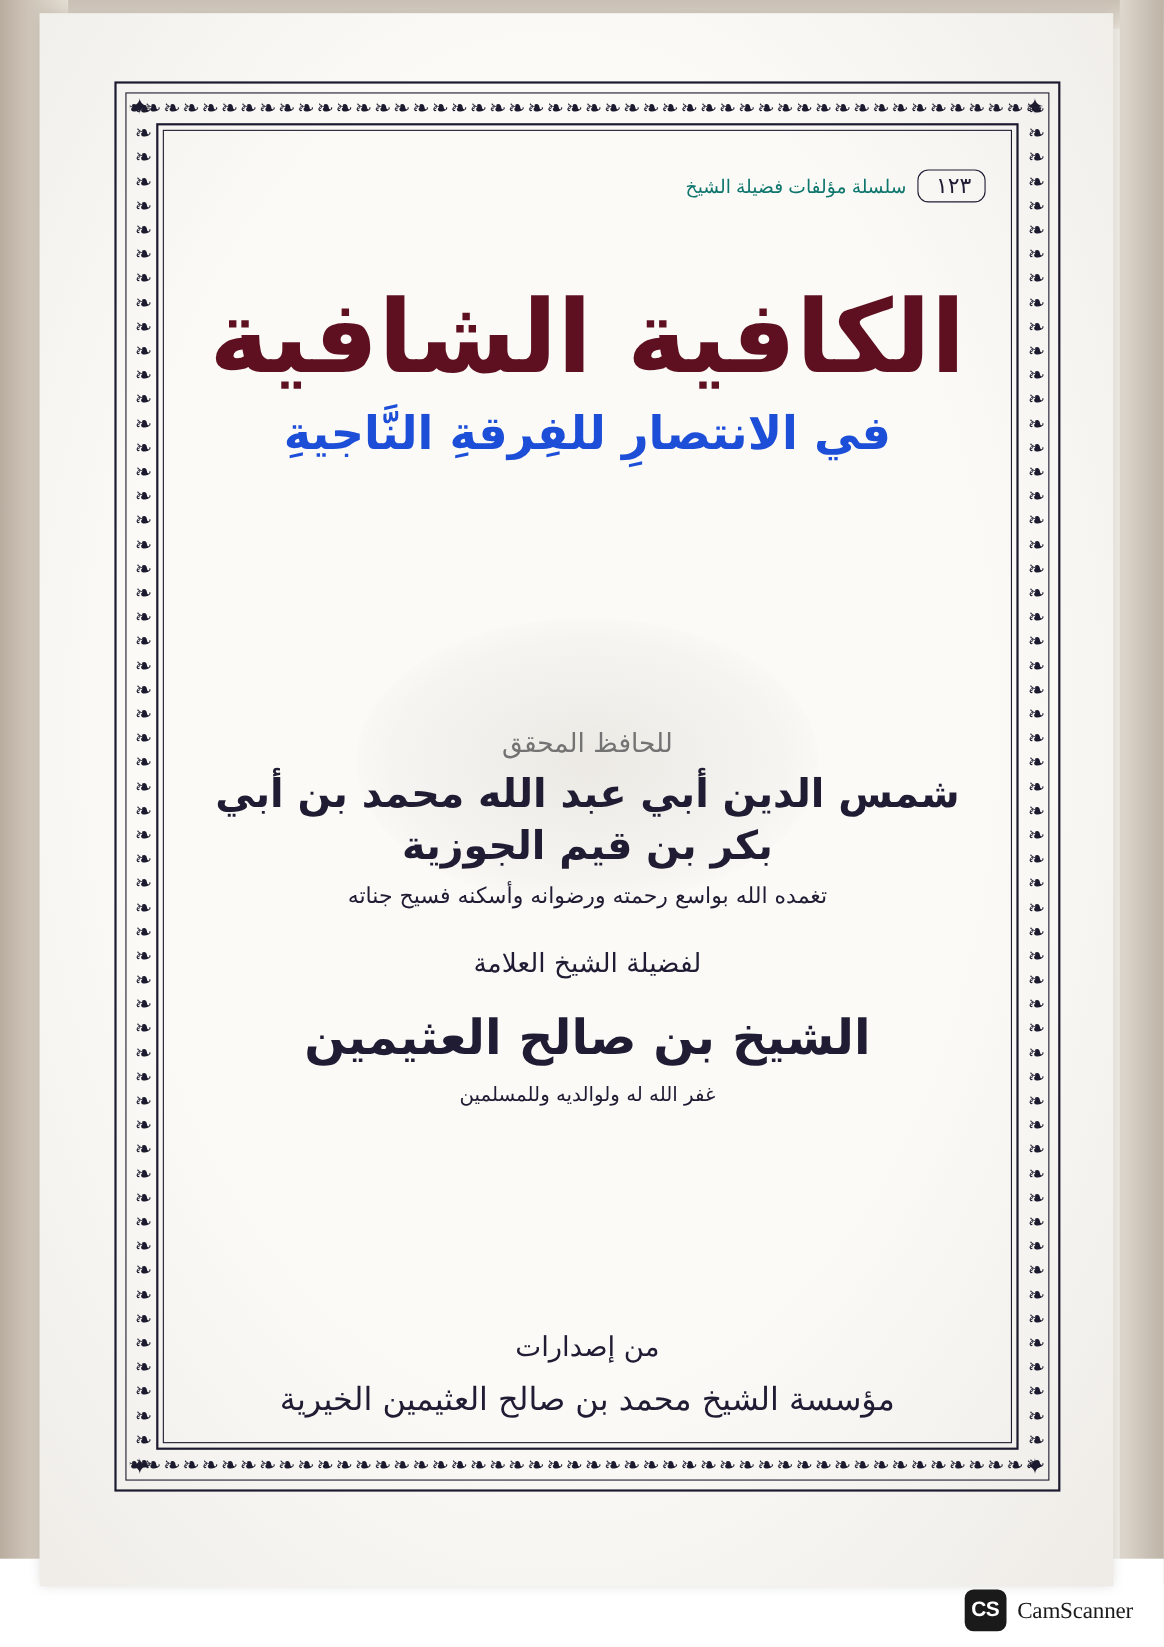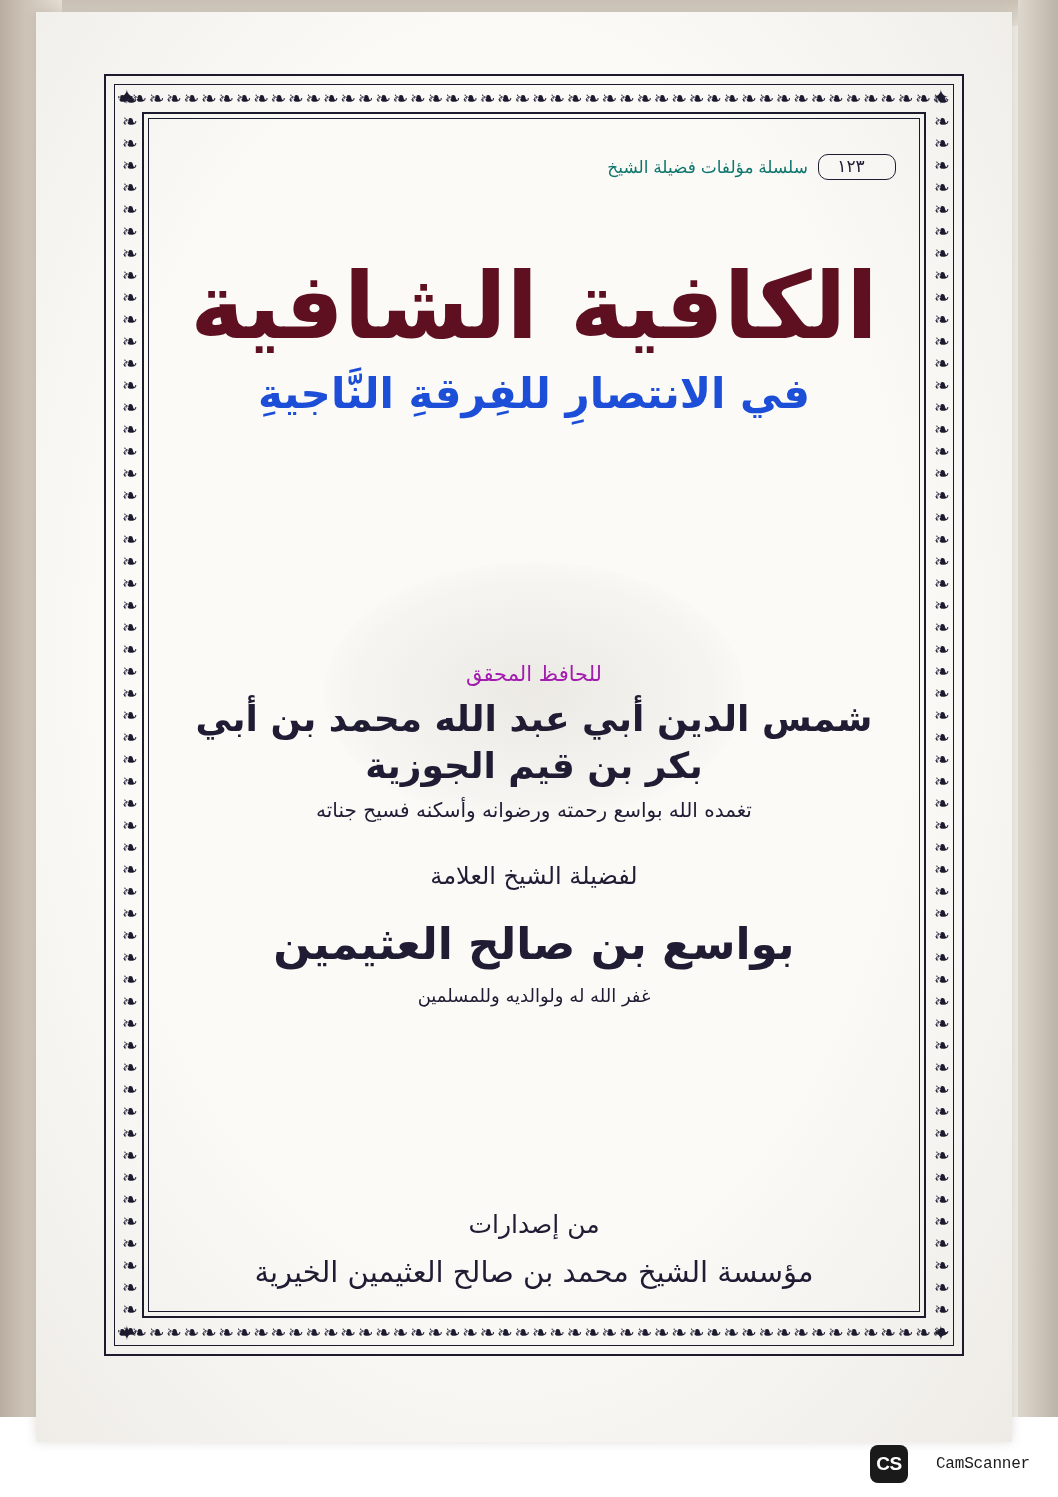--- a/index.html
+++ b/index.html
@@ -185,22 +185,22 @@
   }
   #series-label {
     font-size: 17px;
     color: #0f766e;
     font-family: Liberation Sans, sans-serif;
     letter-spacing: 0.5px;
   }
   #series-number-box {
     border: 1.6px solid #1f1c33;
     border-radius: 10px;
-    padding: 1px 22px 3px 10px;
-    font-size: 17px;
+    padding: 1px 6px 3px 10px;
+    font-size: 20px;
     min-width: 44px;
   }
 
   
   #title-block {
     position: absolute;
     top: 118px;
     left: 0;
     right: 0;
   }
@@ -228,22 +228,22 @@
   }
 
   
   #author-block {
     position: absolute;
     top: 530px;
     left: 0;
     right: 0;
   }
   #author-role {
-    font-size: 21px;
-    color: #a21caf;
+    font-size: 24px;
+    color: #737373;
   }
   #author-name {
     margin-top: 10px;
     font-size: 36px;
     color: #1f1c33;
     font-weight: bold;
     line-height: 1.3;
   }
   #author-dua {
     margin-top: 8px;
@@ -303,40 +303,40 @@
     color: #1f1c33;
   }
 
   
   #camscanner {
     position: absolute;
     right: 28px;
     bottom: 14px;
     display: flex;
     align-items: center;
-    gap: 28px;
+    gap: 10px;
     direction: ltr;
   }
   #cs-badge {
     width: 38px;
     height: 38px;
     border-radius: 8px;
     background: #1a1a1a;
     color: #ffffff;
     font-family: "Liberation Sans", sans-serif;
     font-weight: bold;
     font-size: 19px;
     display: flex;
     align-items: center;
     justify-content: center;
     letter-spacing: -0.5px;
   }
   #cs-text {
-    font-family: Liberation Mono, monospace;
-    font-size: 16px;
+    font-family: Liberation Serif, serif;
+    font-size: 21px;
     color: #1a1a1a;
     letter-spacing: -0.2px;
   }
 </style>
 </head>
 <body>
 
 <div id="scan-photo">
   <div id="desk-top"></div>
   <div id="desk-left"></div>
@@ -376,21 +376,21 @@
         </div>
 
         <div id="author-block">
           <div id="author-role">للحافظ المحقق</div>
           <div id="author-name">شمس الدين أبي عبد الله محمد بن أبي بكر بن قيم الجوزية</div>
           <div id="author-dua">تغمده الله بواسع رحمته ورضوانه وأسكنه فسيح جناته</div>
         </div>
 
         <div id="explainer-block">
           <div id="explainer-role">لفضيلة الشيخ العلامة</div>
-          <div id="explainer-name">بواسع بن صالح العثيمين</div>
+          <div id="explainer-name">الشيخ بن صالح العثيمين</div>
           <div id="explainer-dua">غفر الله له ولوالديه وللمسلمين</div>
         </div>
 
 
         <div id="publisher-block">
           <div id="publisher-prefix">من إصدارات</div>
           <div id="publisher-name">مؤسسة الشيخ محمد بن صالح العثيمين الخيرية</div>
         </div>
       </div>
     </div>

